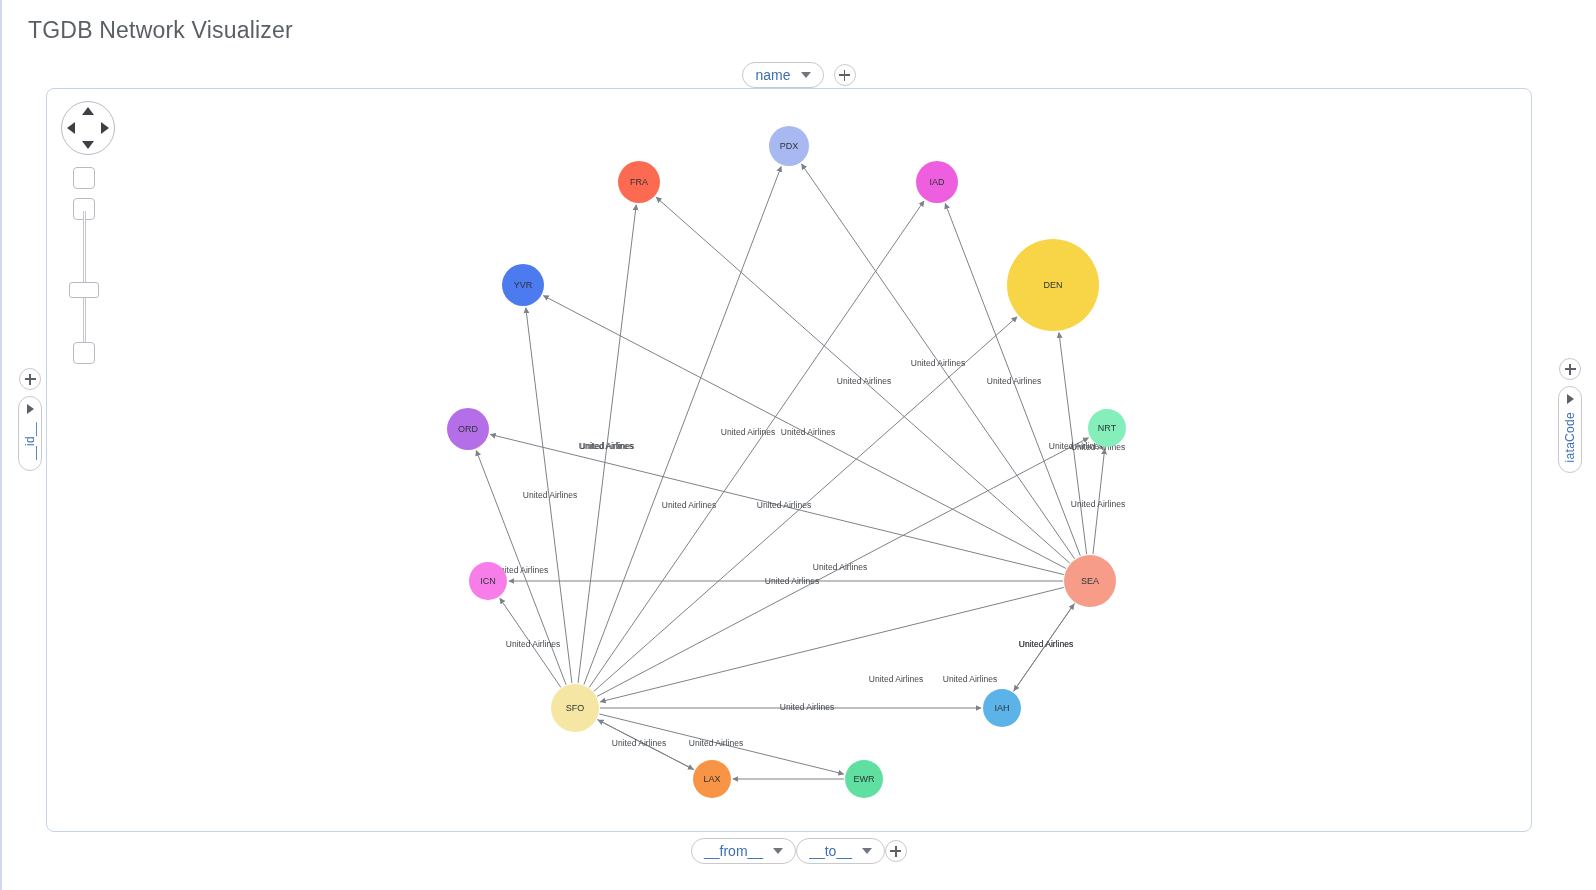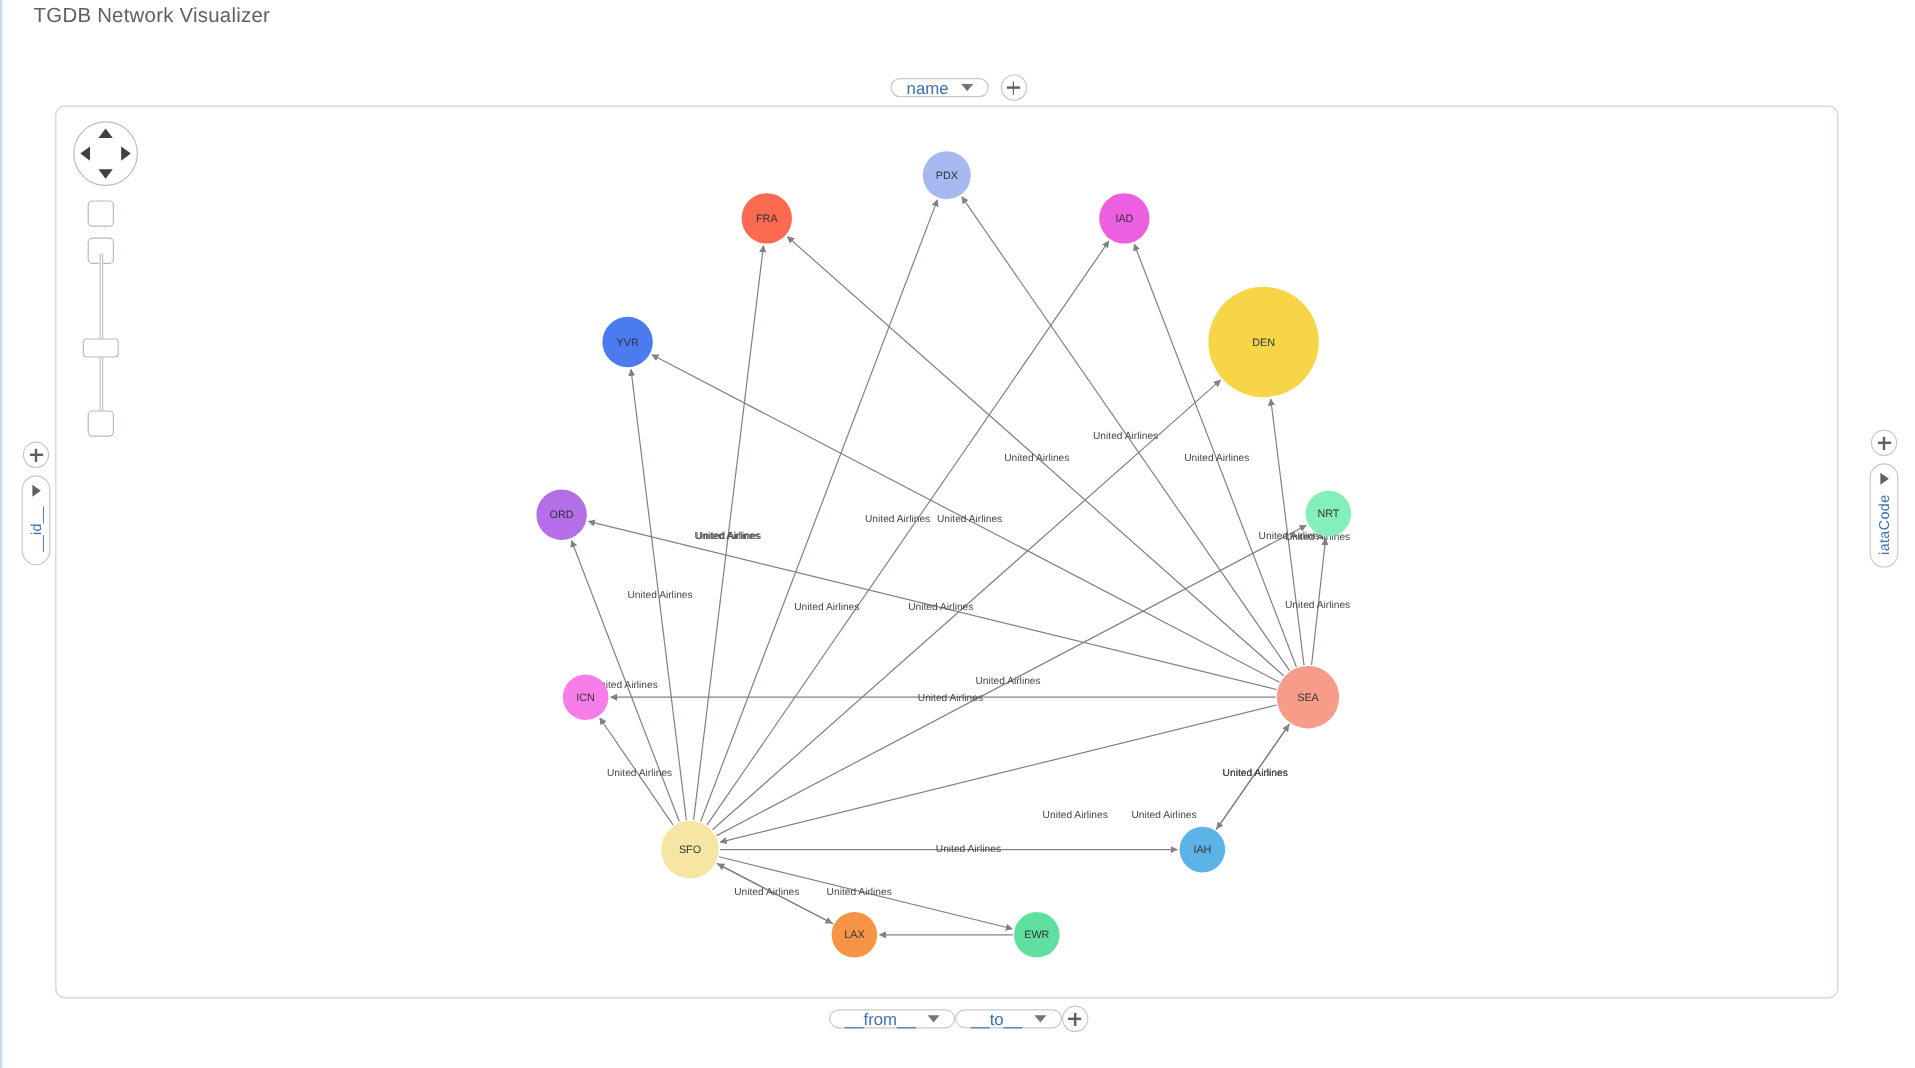--- a/index.html
+++ b/index.html
@@ -13,35 +13,35 @@
   #app {
     position: relative;
     width: 1596px; height: 890px;
     background: #ffffff;
     border-left: 2px solid #cddaf0;
   }
 
   
   .page-title {
     position: absolute;
-    left: 26px; top: 3px;
-    font-size: 17px;
+    left: 26px; top: 17px;
+    font-size: 23px;
     color: #5a5f66;
     font-weight: 400;
     letter-spacing: .2px;
     white-space: nowrap;
   }
 
   
   .pill {
     display: inline-flex;
     align-items: center;
     justify-content: center;
     gap: 10px;
-    height: 16px;
+    height: 26px;
     padding: 0 12px;
     border: 1px solid #c9c9c9;
     border-radius: 14px;
     background: #ffffff;
     color: #3b6fb6;
     font-size: 14px;
     white-space: nowrap;
     cursor: pointer;
   }
   .pill .caret {

